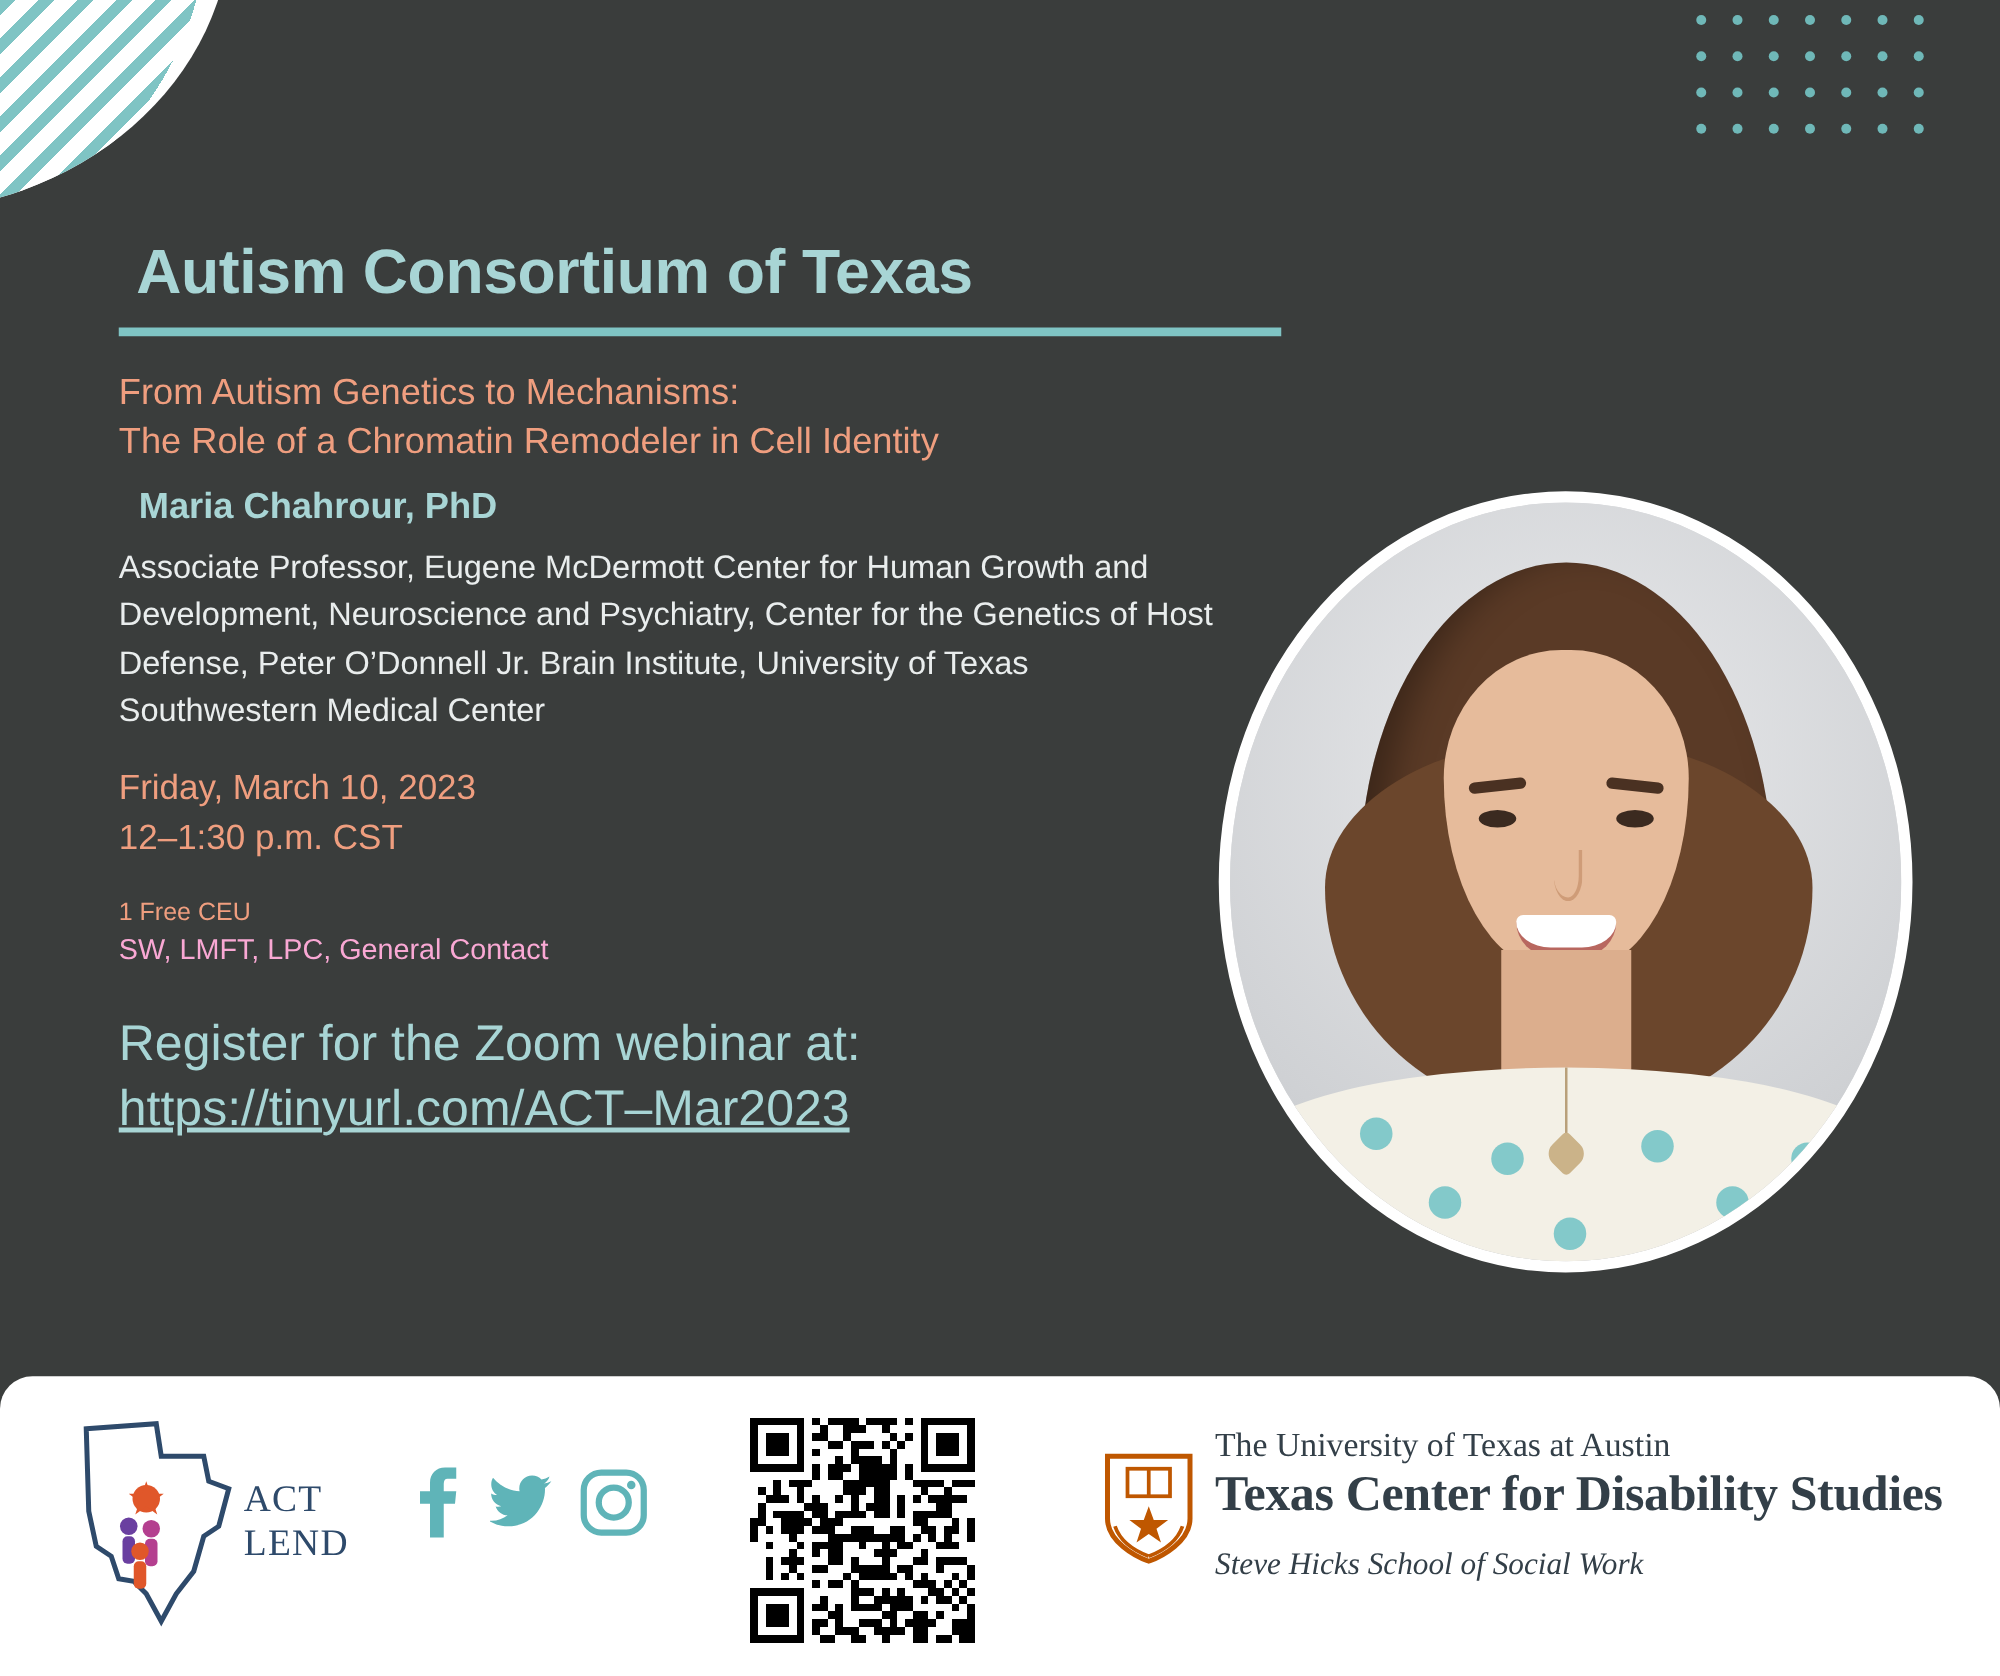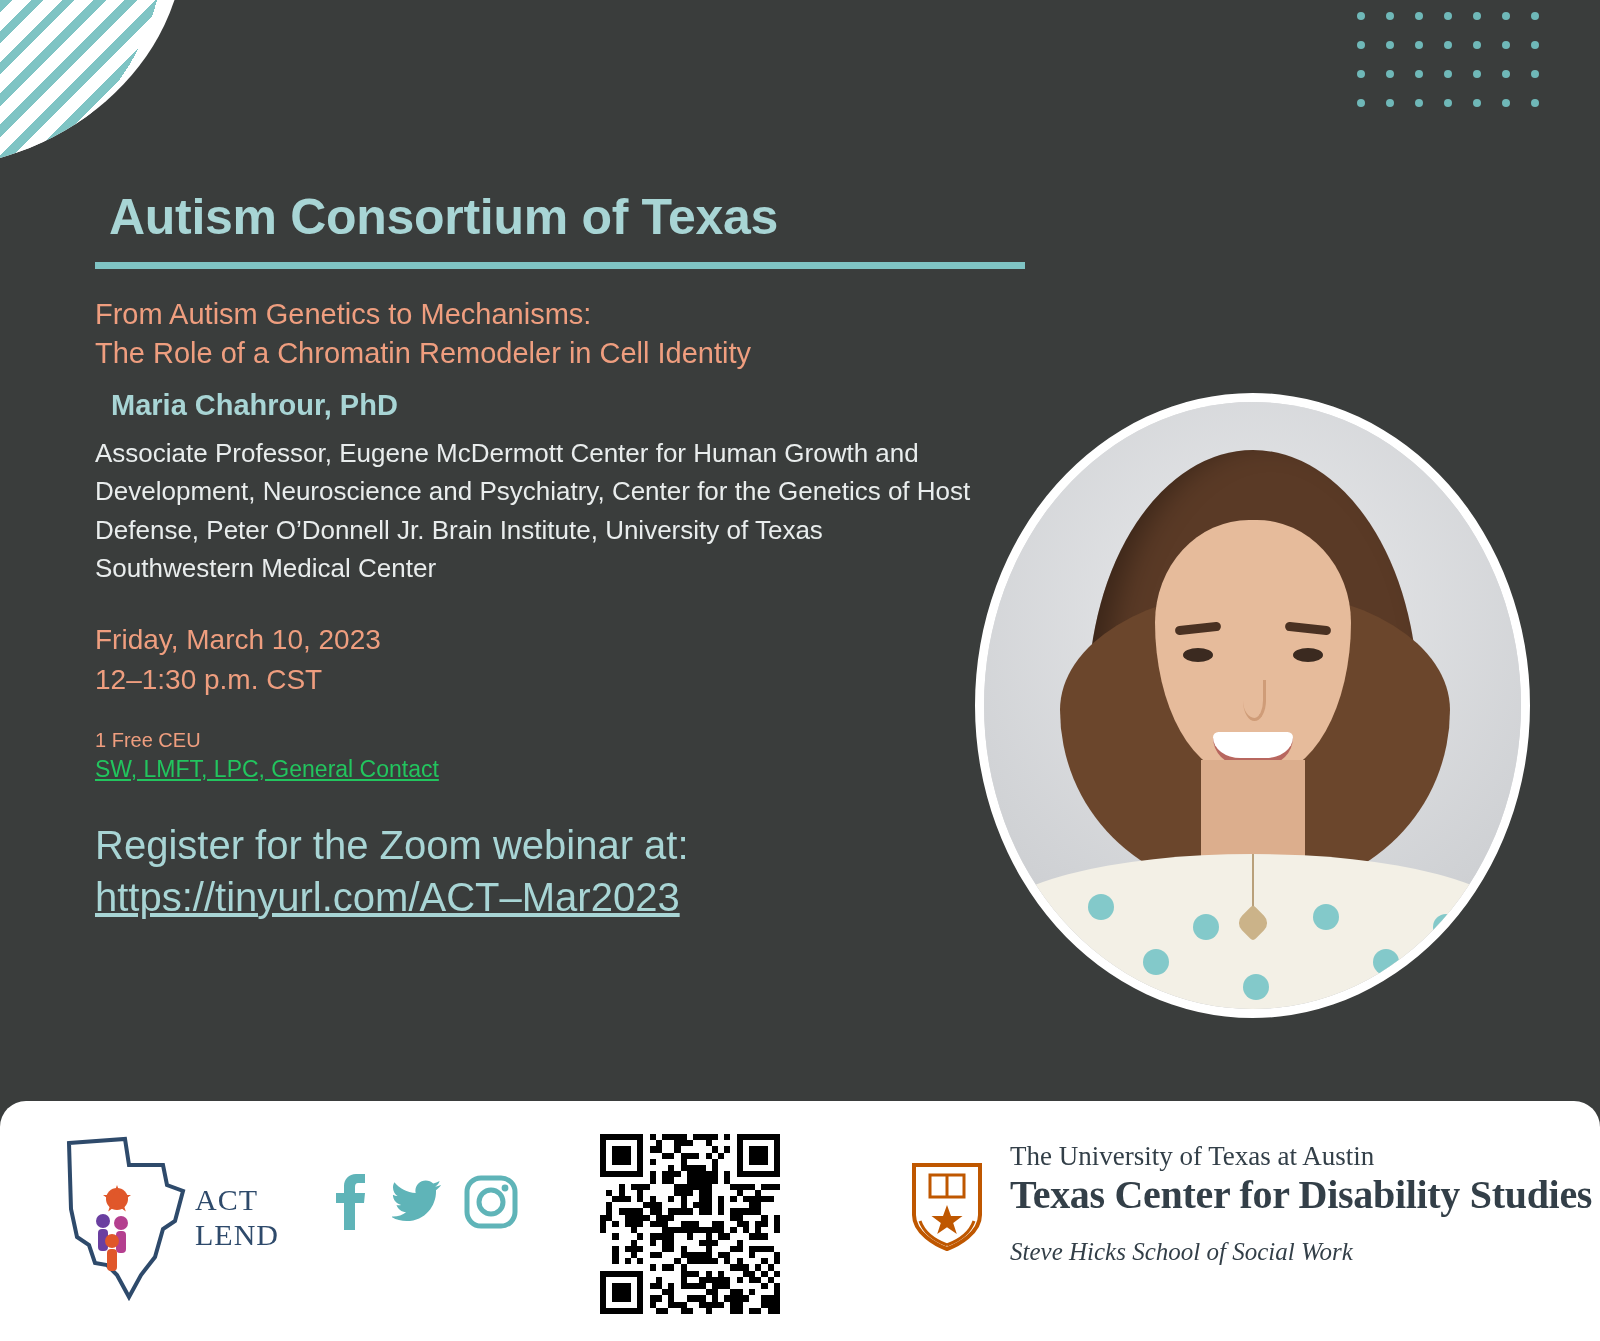--- a/index.html
+++ b/index.html
@@ -89,38 +89,37 @@
   .speaker-name {
     color: #a8d5d5;
     font-size: 29px;
     font-weight: bold;
     margin: 0 0 12px 18px;
   }
   .affiliation {
     color: #e9eded;
     font-size: 26px;
     line-height: 1.48;
-    margin: 0 0 32px 2px;
+    margin: 0 0 22px 2px;
   }
   .datetime {
     color: #ef9e7f;
     font-size: 28px;
     line-height: 1.45;
     margin: 0 0 28px 2px;
   }
   .ceu-main {
     color: #ef9e7f;
     font-size: 20px;
     margin: 0 0 4px 2px;
   }
   .ceu-sub {
-    color: #22c55e;
+    color: #f9a8d4;
     font-size: 23px;
     margin: 0 0 36px 2px;
-    text-decoration: underline;
   }
   .register {
     color: #a8d5d5;
     font-size: 40px;
     line-height: 1.3;
     margin: 0 0 0 2px;
   }
   .register .url {
     display: inline-block;
     text-decoration: underline;
@@ -327,25 +326,25 @@
     width: 180px;
     height: 190px;
   }
   .qr canvas, .qr .qrbox {
     width: 180px;
     height: 190px;
   }
   
   .ut-block {
     position: absolute;
-    left: 908px;
+    left: 880px;
     top: 40px;
     display: flex;
     align-items: center;
-    gap: 24px;
+    gap: 14px;
   }
   .ut-shield {
     width: 78px;
     height: 92px;
   }
   .ut-text .ut-line1 {
     color: #333f48;
     font-family: "Liberation Serif", serif;
     font-size: 27px;
     line-height: 1.15;

